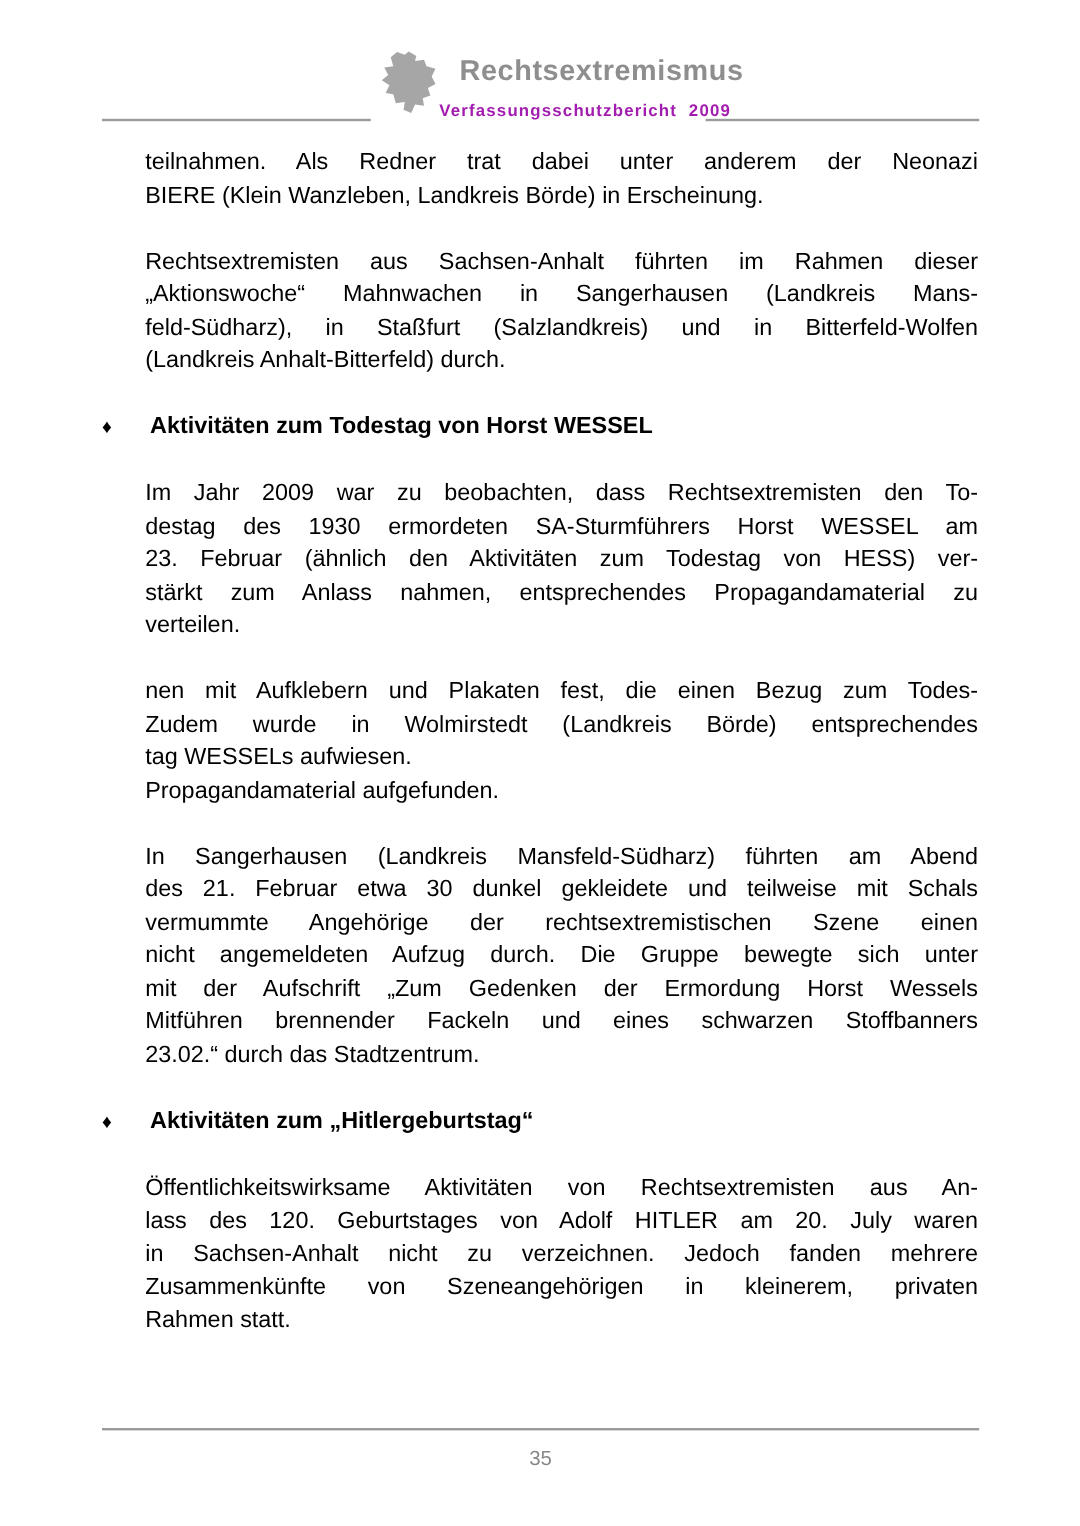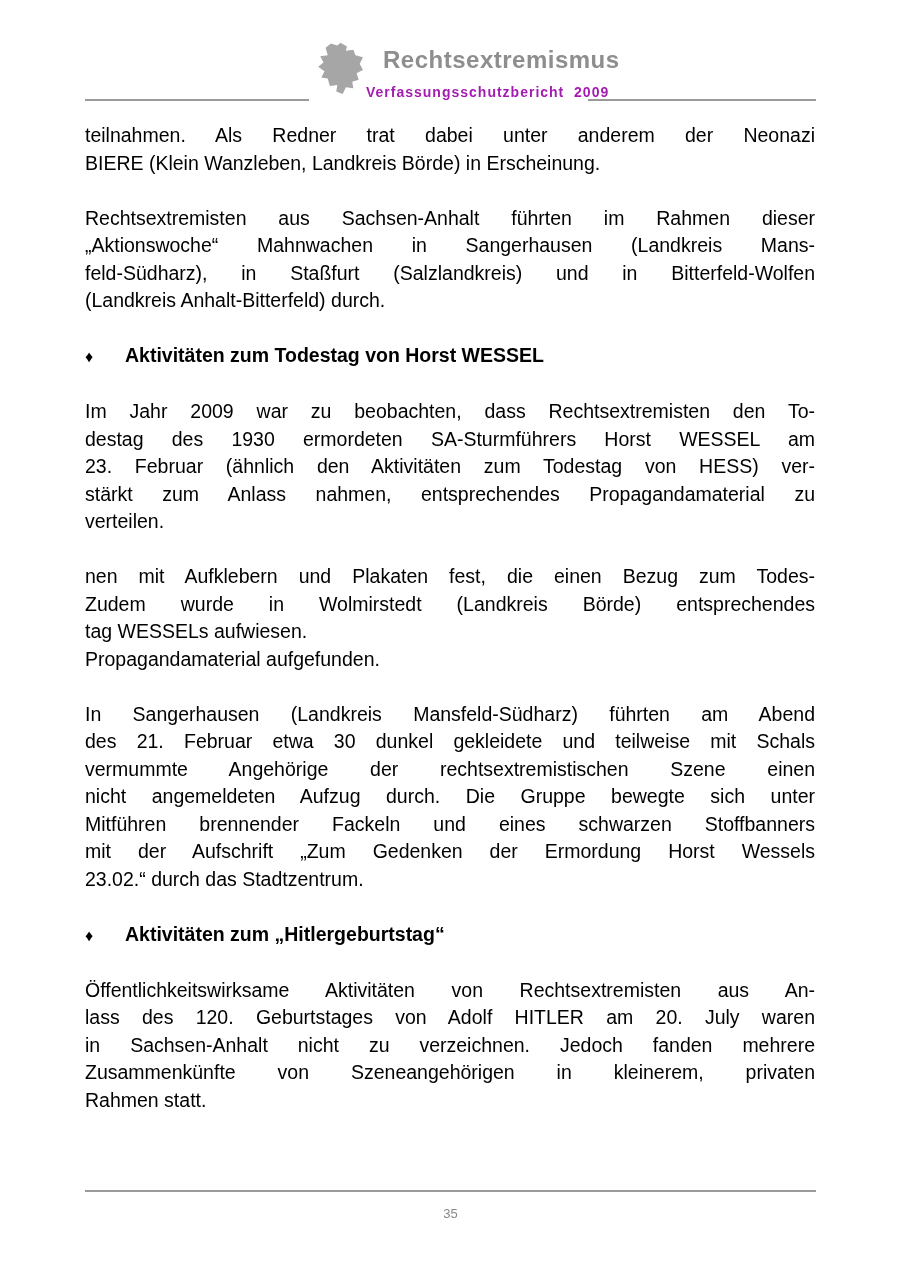--- a/index.html
+++ b/index.html
@@ -29,35 +29,35 @@
     font-size: 14px; font-weight: bold; color: #a21caf; letter-spacing: 1px;
     white-space: pre;
   }
 
   
   .doc-body {
     position: absolute; left: 85px; top: 122px; width: 730px;
     font-size: 19.5px; line-height: 27.5px; color: #000000;
   }
   .para { margin: 0 0 27.5px 0; }
-  .line { white-space: nowrap; }
+  .line { white-space: nowrap; margin-left: 36px; }
   .line.just { text-align: justify; text-align-last: justify; white-space: normal; }
   .heading {
     display: flex; align-items: baseline;
     font-weight: bold; font-size: 19.5px;
     margin: 8px 0 27.5px 0;
   }
   .heading .bullet { width: 40px; flex: 0 0 40px; font-size: 16px; }
   .heading .htext { flex: 1; }
 
   
   .footer-rule { position: absolute; left: 85px; top: 1190px; width: 731px; height: 1.5px; background: #9a9a9a; }
   .page-number {
     position: absolute; left: 85px; top: 1206px; width: 731px;
-    text-align: center; font-size: 13px; color: #888888;
+    text-align: center; font-size: 17px; color: #888888;
   }
 </style>
 </head>
 <body>
 
 <div class="page">
 
   <div class="header">
     <div class="hr-left"></div>
     <div class="hr-right"></div>
@@ -94,22 +94,22 @@
         <div class="line just">nen mit Aufklebern und Plakaten fest, die einen Bezug zum Todes-</div>
         <div class="line just">Zudem wurde in Wolmirstedt (Landkreis Börde) entsprechendes</div>
         <div class="line">tag WESSELs aufwiesen.</div>
         <div class="line">Propagandamaterial aufgefunden.</div>
       </div>
       <div class="para">
         <div class="line just">In Sangerhausen (Landkreis Mansfeld-Südharz) führten am Abend</div>
         <div class="line just">des 21. Februar etwa 30 dunkel gekleidete und teilweise mit Schals</div>
         <div class="line just">vermummte Angehörige der rechtsextremistischen Szene einen</div>
         <div class="line just">nicht angemeldeten Aufzug durch. Die Gruppe bewegte sich unter</div>
+        <div class="line just">mit der Aufschrift „Zum Gedenken der Ermordung Horst Wessels</div>
         <div class="line just">Mitführen brennender Fackeln und eines schwarzen Stoffbanners</div>
-        <div class="line just">mit der Aufschrift „Zum Gedenken der Ermordung Horst Wessels</div>
         <div class="line">23.02.“ durch das Stadtzentrum.</div>
       </div>
       <div class="heading">
         <span class="bullet">♦</span>
         <span class="htext">Aktivitäten zum „Hitlergeburtstag“</span>
       </div>
       <div class="para">
         <div class="line just">Öffentlichkeitswirksame Aktivitäten von Rechtsextremisten aus An-</div>
         <div class="line just">lass des 120. Geburtstages von Adolf HITLER am 20. July waren</div>
         <div class="line just">in Sachsen-Anhalt nicht zu verzeichnen. Jedoch fanden mehrere</div>

